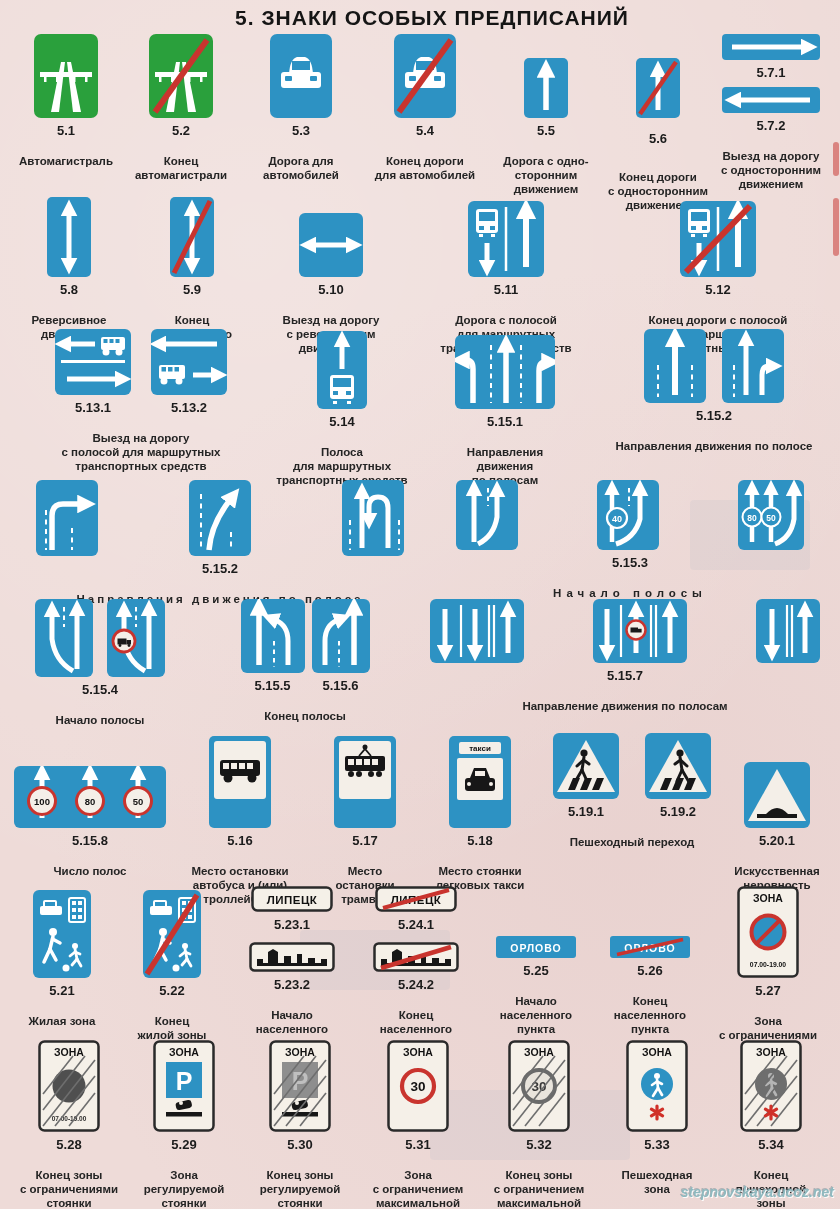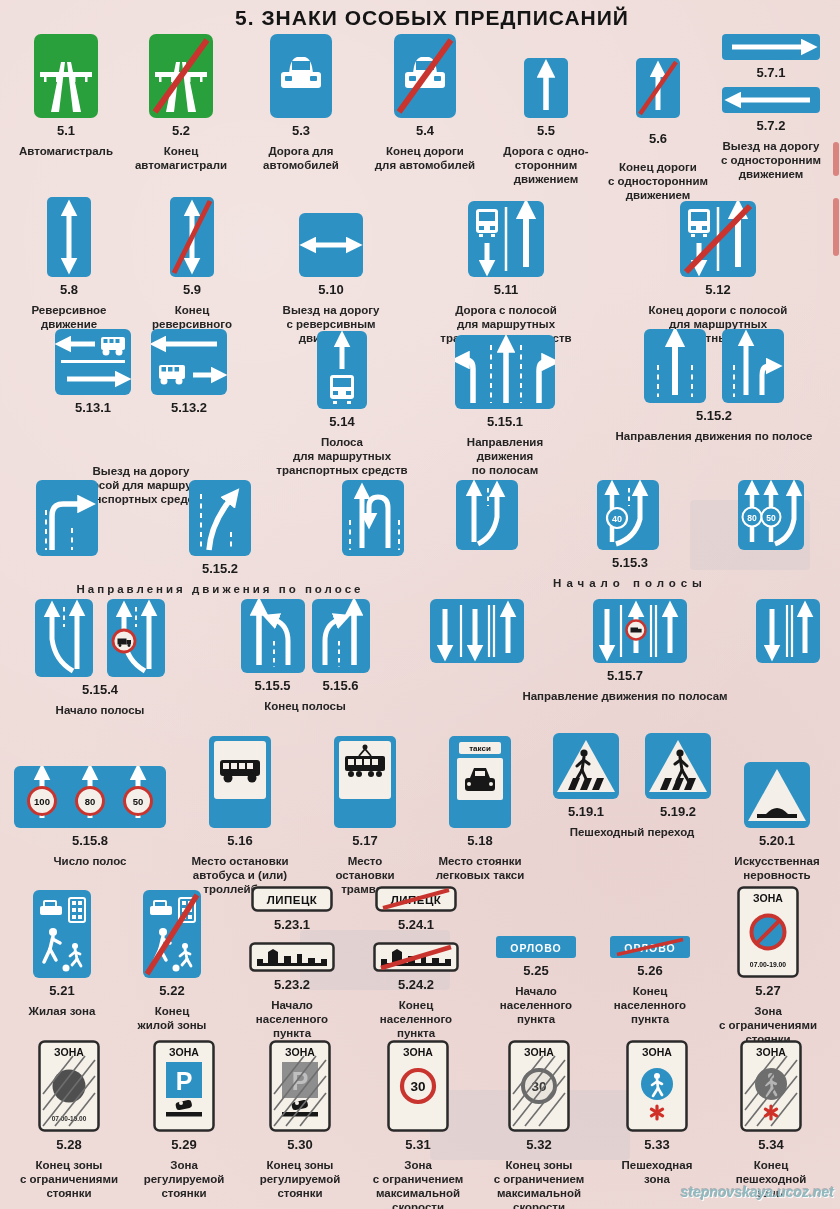--- a/index.html
+++ b/index.html
@@ -6,21 +6,21 @@
   body{font-family:"Liberation Sans","DejaVu Sans",sans-serif;}
   .page{position:relative;width:840px;height:1209px;background:#eedbd8;overflow:hidden;
         background-image:radial-gradient(circle at 30% 20%, rgba(255,255,255,.25), rgba(0,0,0,0) 60%),
                          radial-gradient(circle at 75% 70%, rgba(210,170,170,.18), rgba(0,0,0,0) 55%);}
   .title{position:absolute;top:6px;left:12px;width:100%;text-align:center;font-size:21px;font-weight:700;
          color:#151515;letter-spacing:1px;}
   .row{position:absolute;left:10px;width:820px;display:flex;align-items:flex-start;}
   .cell{display:flex;flex-direction:column;align-items:center;box-sizing:border-box;}
   .sw{display:flex;align-items:flex-end;justify-content:center;gap:10px;}
   .num{font-weight:700;font-size:13px;margin-top:5px;color:#1c1c1c;}
-  .lbl{font-weight:700;font-size:11.5px;text-align:center;color:#242424;line-height:1.22;margin-top:6px;white-space:pre-line;}
+  .lbl{font-weight:700;font-size:11.5px;text-align:center;color:#242424;line-height:1.22;margin-top:16px;white-space:pre-line;}
   .sp1{letter-spacing:3px;}
   .sp2{letter-spacing:5px;}
   .stack{display:flex;flex-direction:column;align-items:center;}
   .duo{display:flex;align-items:flex-end;}
   .trio{display:flex;justify-content:space-between;align-items:flex-end;width:100%;box-sizing:border-box;}
   svg{display:block;}
   .wm{position:absolute;top:1184px;right:6px;font-size:14px;font-weight:700;font-style:italic;
       color:#8fb9bf;text-shadow:1px 1px 0 rgba(255,255,255,.9),-1px -1px 0 rgba(120,140,150,.5);}
   .redmark{position:absolute;right:1px;width:6px;background:rgba(198,44,40,.5);border-radius:3px;}
   .bleed{position:absolute;background:rgba(100,145,175,.07);border-radius:4px;pointer-events:none;}
@@ -231,21 +231,21 @@
         </svg>
       </div>
       <div class="num">5.12</div>
       <div class="lbl">Конец дороги с полосой
 для маршрутных
 транспортных средств</div>
     </div>
   </div>
 
   <div class="row" style="top:329px;">
-    <div class="cell" style="width:262px;gap:43px;">
+    <div class="cell" style="width:262px;">
       <div class="duo" style="gap:20px;">
         <div class="stack">
           <svg width="76" height="66" viewBox="0 0 76 66">
             <rect width="76" height="66" rx="6" fill="#2d92c3"></rect>
             <rect x="46" y="8" width="24" height="13" rx="2" fill="#fff"></rect>
             <rect x="48.5" y="10" width="4" height="4" fill="#2d92c3"></rect>
               <rect x="54.5" y="10" width="4" height="4" fill="#2d92c3"></rect>
               <rect x="60.5" y="10" width="4" height="4" fill="#2d92c3"></rect>
             <circle cx="51" cy="23" r="3.5" fill="#fff"></circle>
               <circle cx="64" cy="23" r="3.5" fill="#fff"></circle>

